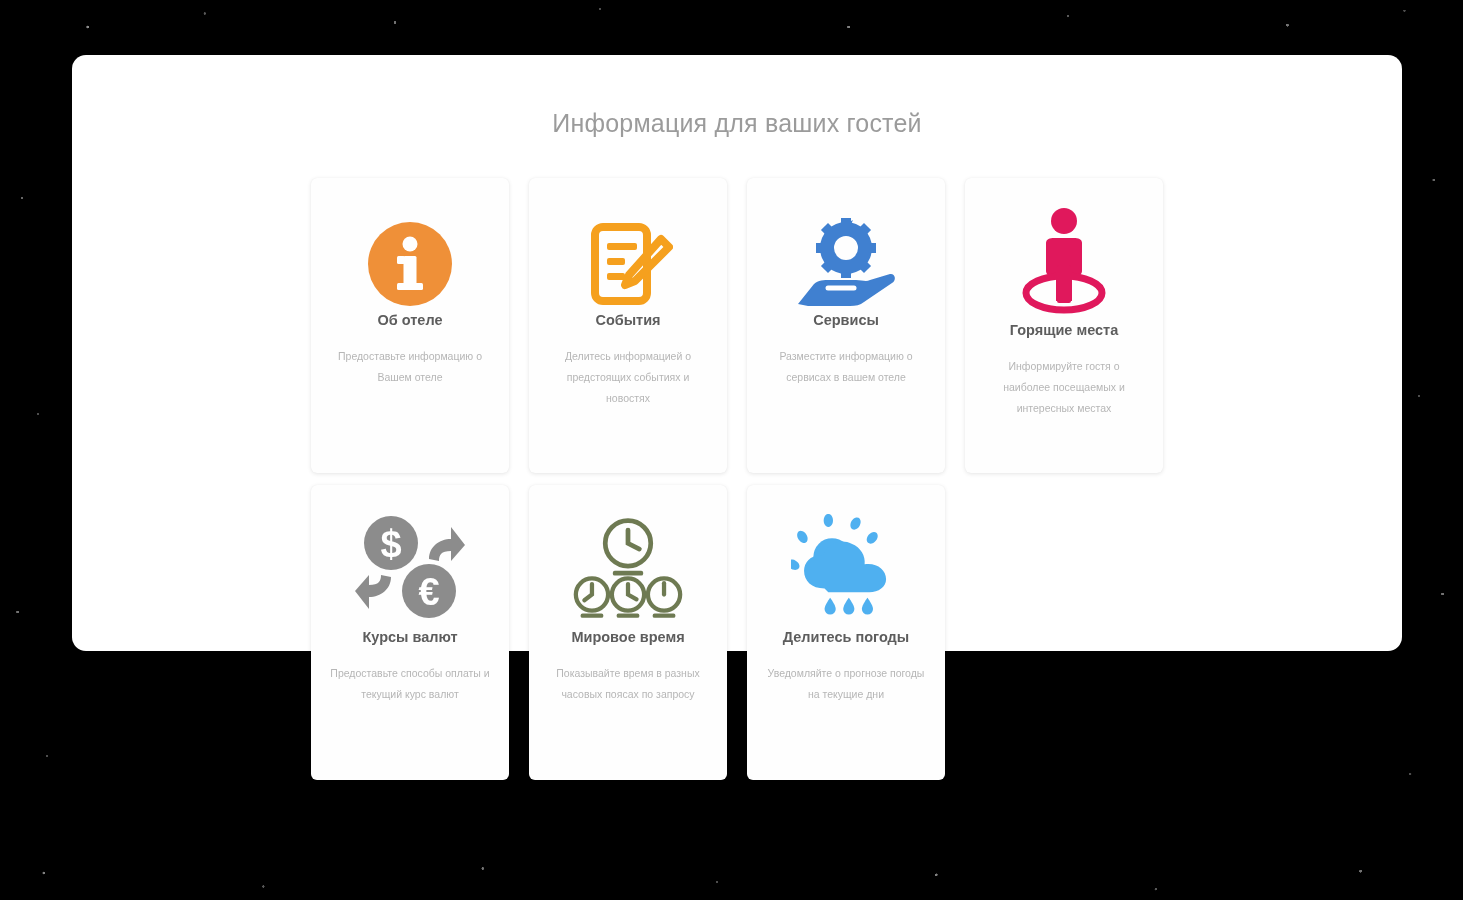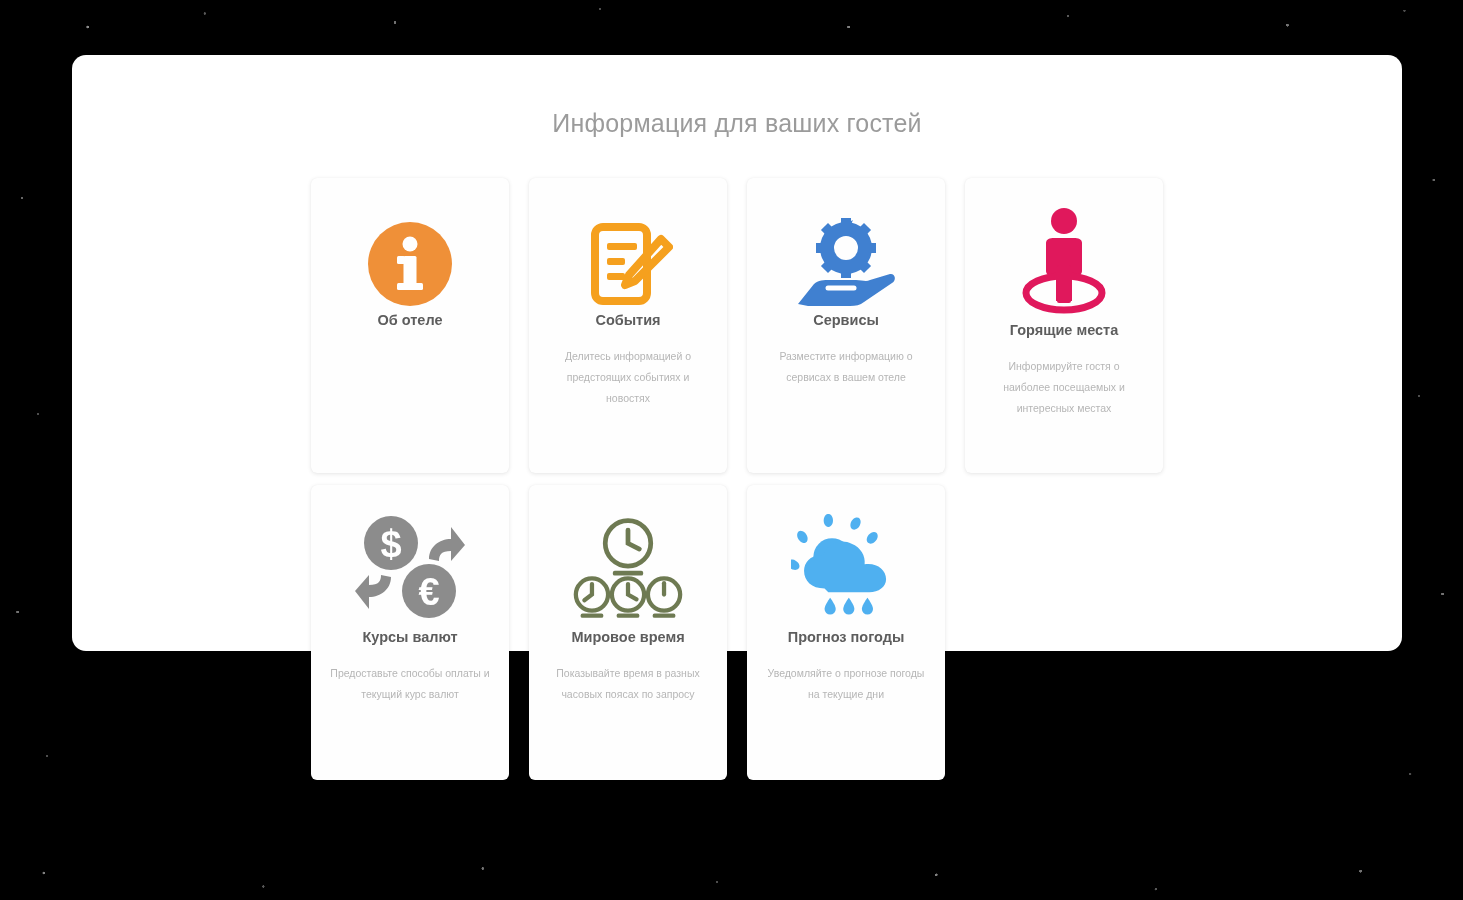--- a/index.html
+++ b/index.html
@@ -141,20 +141,21 @@
         <div class="card-icon">
           <svg width="88" height="88" viewBox="0 0 88 88">
             <circle cx="44" cy="44" r="42" fill="#EF9038"></circle>
             <circle cx="44" cy="24" r="7.5" fill="#ffffff"></circle>
             <rect x="37.5" y="36" width="13" height="34" rx="1.5" fill="#ffffff"></rect>
             <rect x="31" y="36" width="8" height="8" rx="1.5" fill="#ffffff"></rect>
             <rect x="31" y="63" width="26" height="7" rx="1.5" fill="#ffffff"></rect>
           </svg>
         </div>
         <div class="card-title">Об отеле</div>
+        <div class="card-desc">Предоставьте информацию о Вашем отеле</div>
       </div>
 
 
       <div class="card">
         <div class="card-icon">
           <svg width="90" height="90" viewBox="0 0 90 90">
             <rect x="12" y="8" width="52" height="74" rx="8" fill="none" stroke="#F5A01E" stroke-width="8"></rect>
             <rect x="24" y="24" width="30" height="7" rx="2" fill="#F5A01E"></rect>
             <rect x="24" y="39" width="18" height="7" rx="2" fill="#F5A01E"></rect>
             <rect x="24" y="54" width="18" height="7" rx="2" fill="#F5A01E"></rect>
@@ -263,19 +264,19 @@
               <circle cx="44" cy="42" r="20"></circle>
             </g>
             <path d="M36 76 C22 76 14 68 14 57 C14 47 23 39 34 41 C39 28 53 22 65 28 C75 32 80 41 79 50 C92 48 102 56 102 66 C102 74 94 80 84 80 L40 80 Z" fill="#4FB0F0"></path>
             <g fill="#4FB0F0">
               <path d="M42 86 C42 86 36 94 36 98 a6 6 0 0 0 12 0 C48 94 42 86 42 86 z"></path>
               <path d="M62 86 C62 86 56 94 56 98 a6 6 0 0 0 12 0 C68 94 62 86 62 86 z"></path>
               <path d="M82 86 C82 86 76 94 76 98 a6 6 0 0 0 12 0 C88 94 82 86 82 86 z"></path>
             </g>
           </svg>
         </div>
-        <div class="card-title">Прогноз погоды</div>
+        <div class="card-title">Делитесь погоды</div>
         <div class="card-desc">Уведомляйте о прогнозе погоды на текущие дни</div>
       </div>
 
     </div>
   </div>
 </div>
 
 </body></html>

